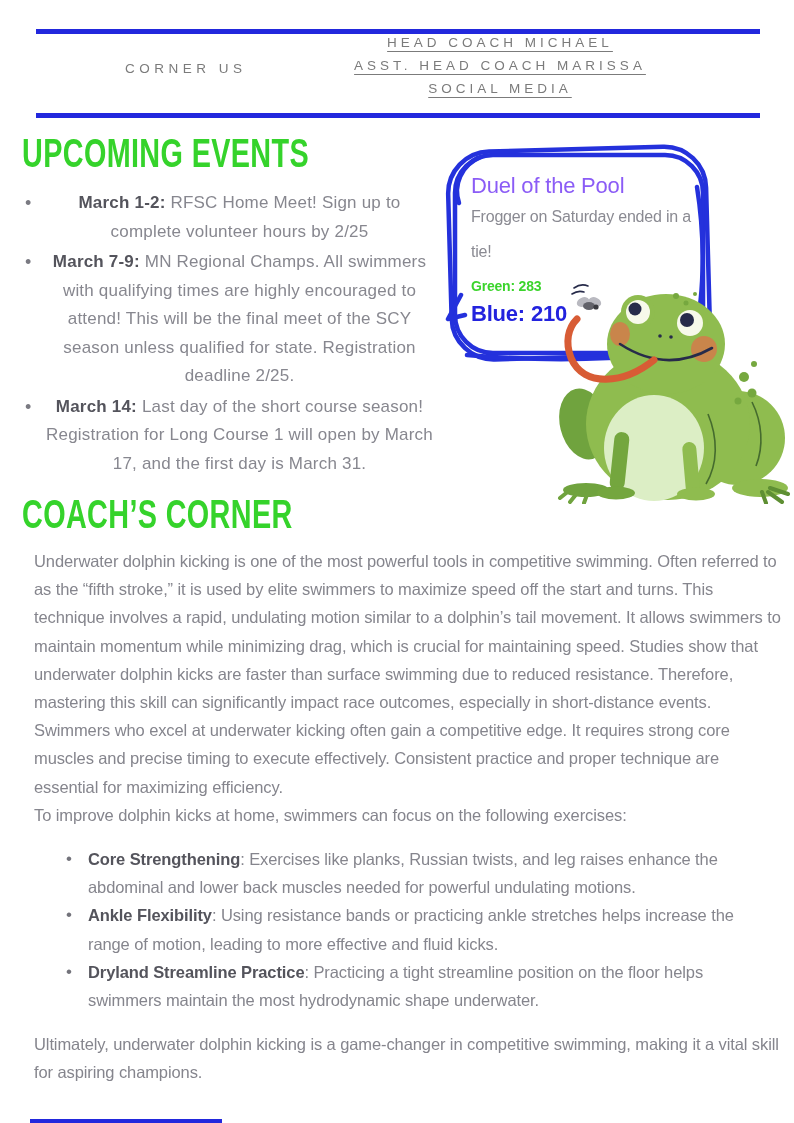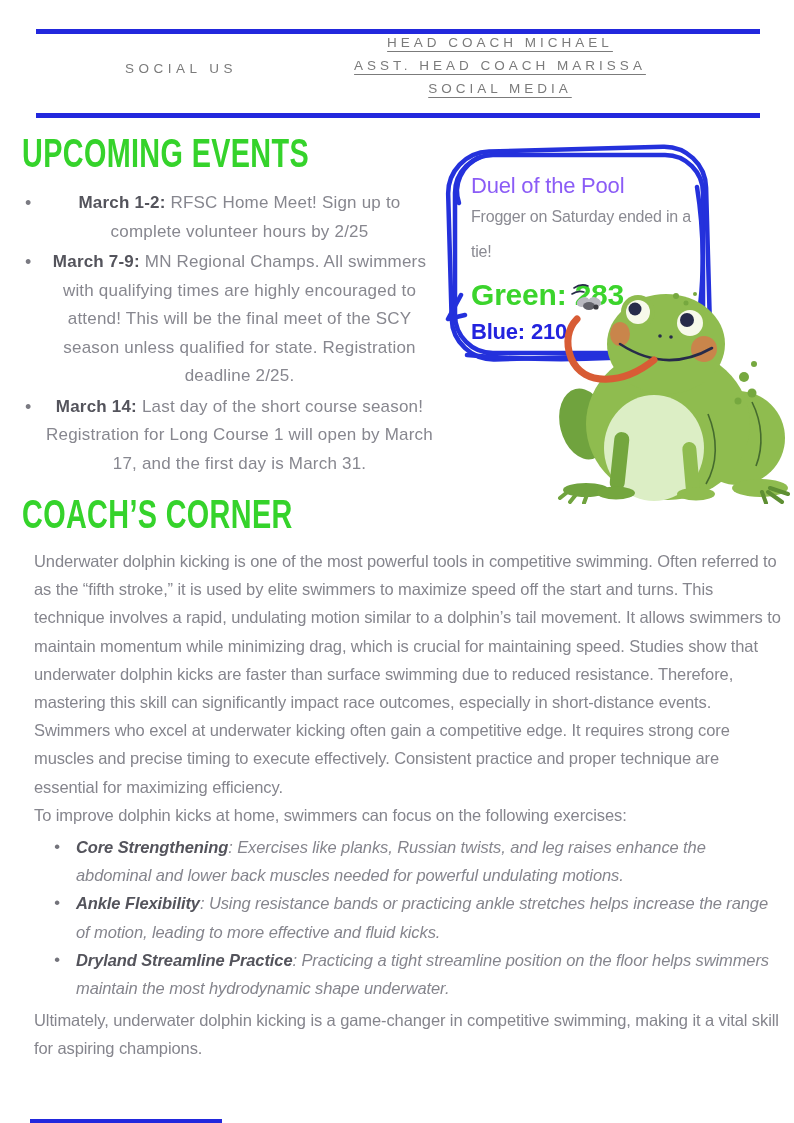--- a/index.html
+++ b/index.html
@@ -43,43 +43,43 @@
     content:"\2022"; position:absolute; left:3px; top:0;
     color:#7a7a82; font-size:18px;
   }
   .lead { font-weight:700; color:#54545c; }
 
   .bubble-wrap { position:absolute; left:445px; top:143px; width:272px; height:230px; }
   .bubble-border { position:absolute; left:0; top:0; }
   .bubble-content { position:absolute; left:26px; top:30px; width:224px; letter-spacing:-0.2px; }
   .bubble-title { font-size:22px; font-weight:400; color:#8b5cf6; margin-bottom:0; }
   .bubble-sub   { font-size:16px; color:#8a8a92; line-height:35px; margin-bottom:9px; }
-  .bubble-green { font-size:30px; font-weight:700; color:#3bd42c; margin-bottom:7px; }
+  .bubble-green { font-size:14px; font-weight:700; color:#3bd42c; margin-bottom:7px; }
   .bubble-blue  { font-size:22px; font-weight:700; color:#2323de; }
 
   .frog-wrap { position:absolute; left:556px; top:282px; width:238px; height:222px; }
 
   .coach-body {
     position:absolute; left:34px; top:547px; width:752px;
     font-size:16.5px; line-height:28.2px; color:#85858d; letter-spacing:-0.1px;
   }
-  .coach-list { list-style:none; margin:4px;font-style:italic; }
+  .coach-list { list-style:none; margin:16px; }
   .coach-list li { position:relative; padding-left:22px; margin-left:16px; }
   .coach-list li::before {
     content:"\2022"; position:absolute; left:0; top:0; color:#73737b; font-size:17px;
   }
 </style>
 </head>
 <body>
 
 <div class="page">
 
   <div class="rule rule-top"></div>
 
-  <div class="header-email">SOCIAL US</div>
+  <div class="header-email">CORNER US</div>
 
   <div class="header-links">
     <a>HEAD COACH MICHAEL</a>
     <a>ASST. HEAD COACH MARISSA</a>
     <a>SOCIAL MEDIA</a>
   </div>
 
   <div class="rule rule-header"></div>
 
   <div class="upcoming-title">

